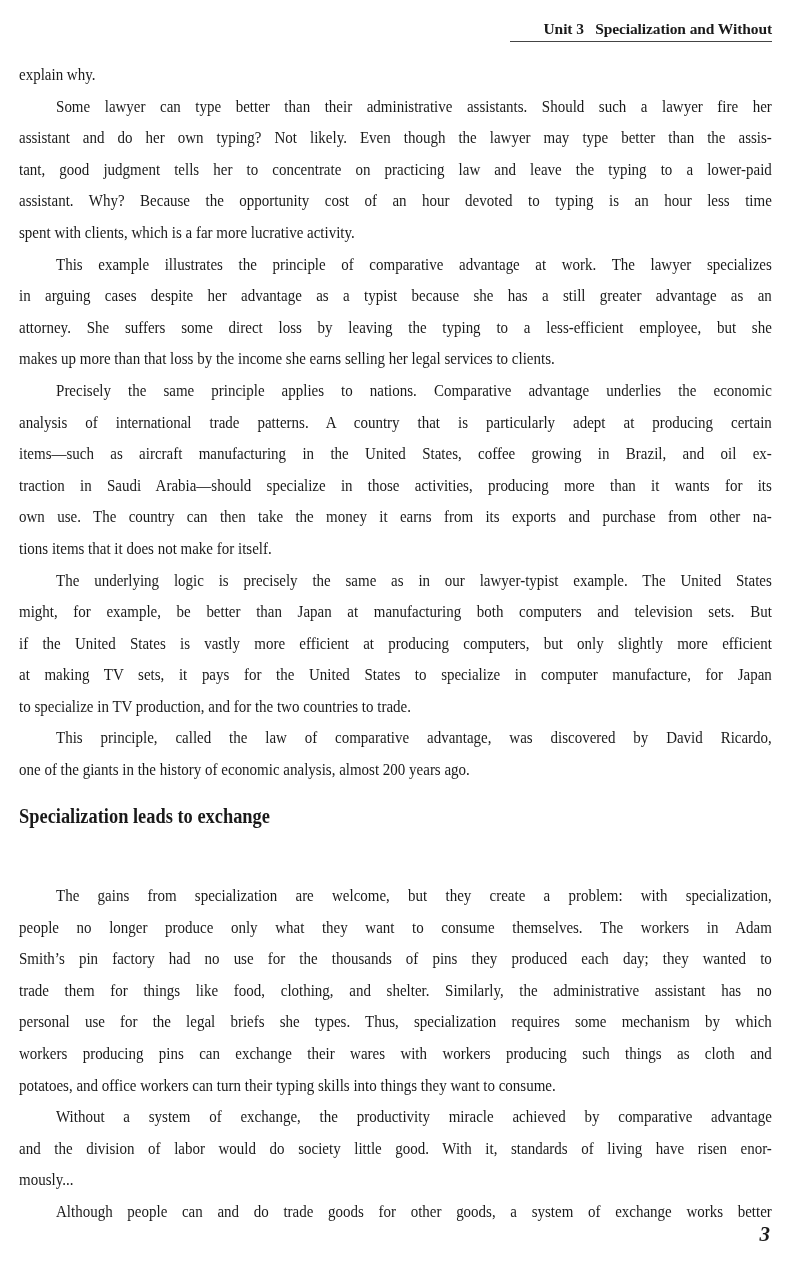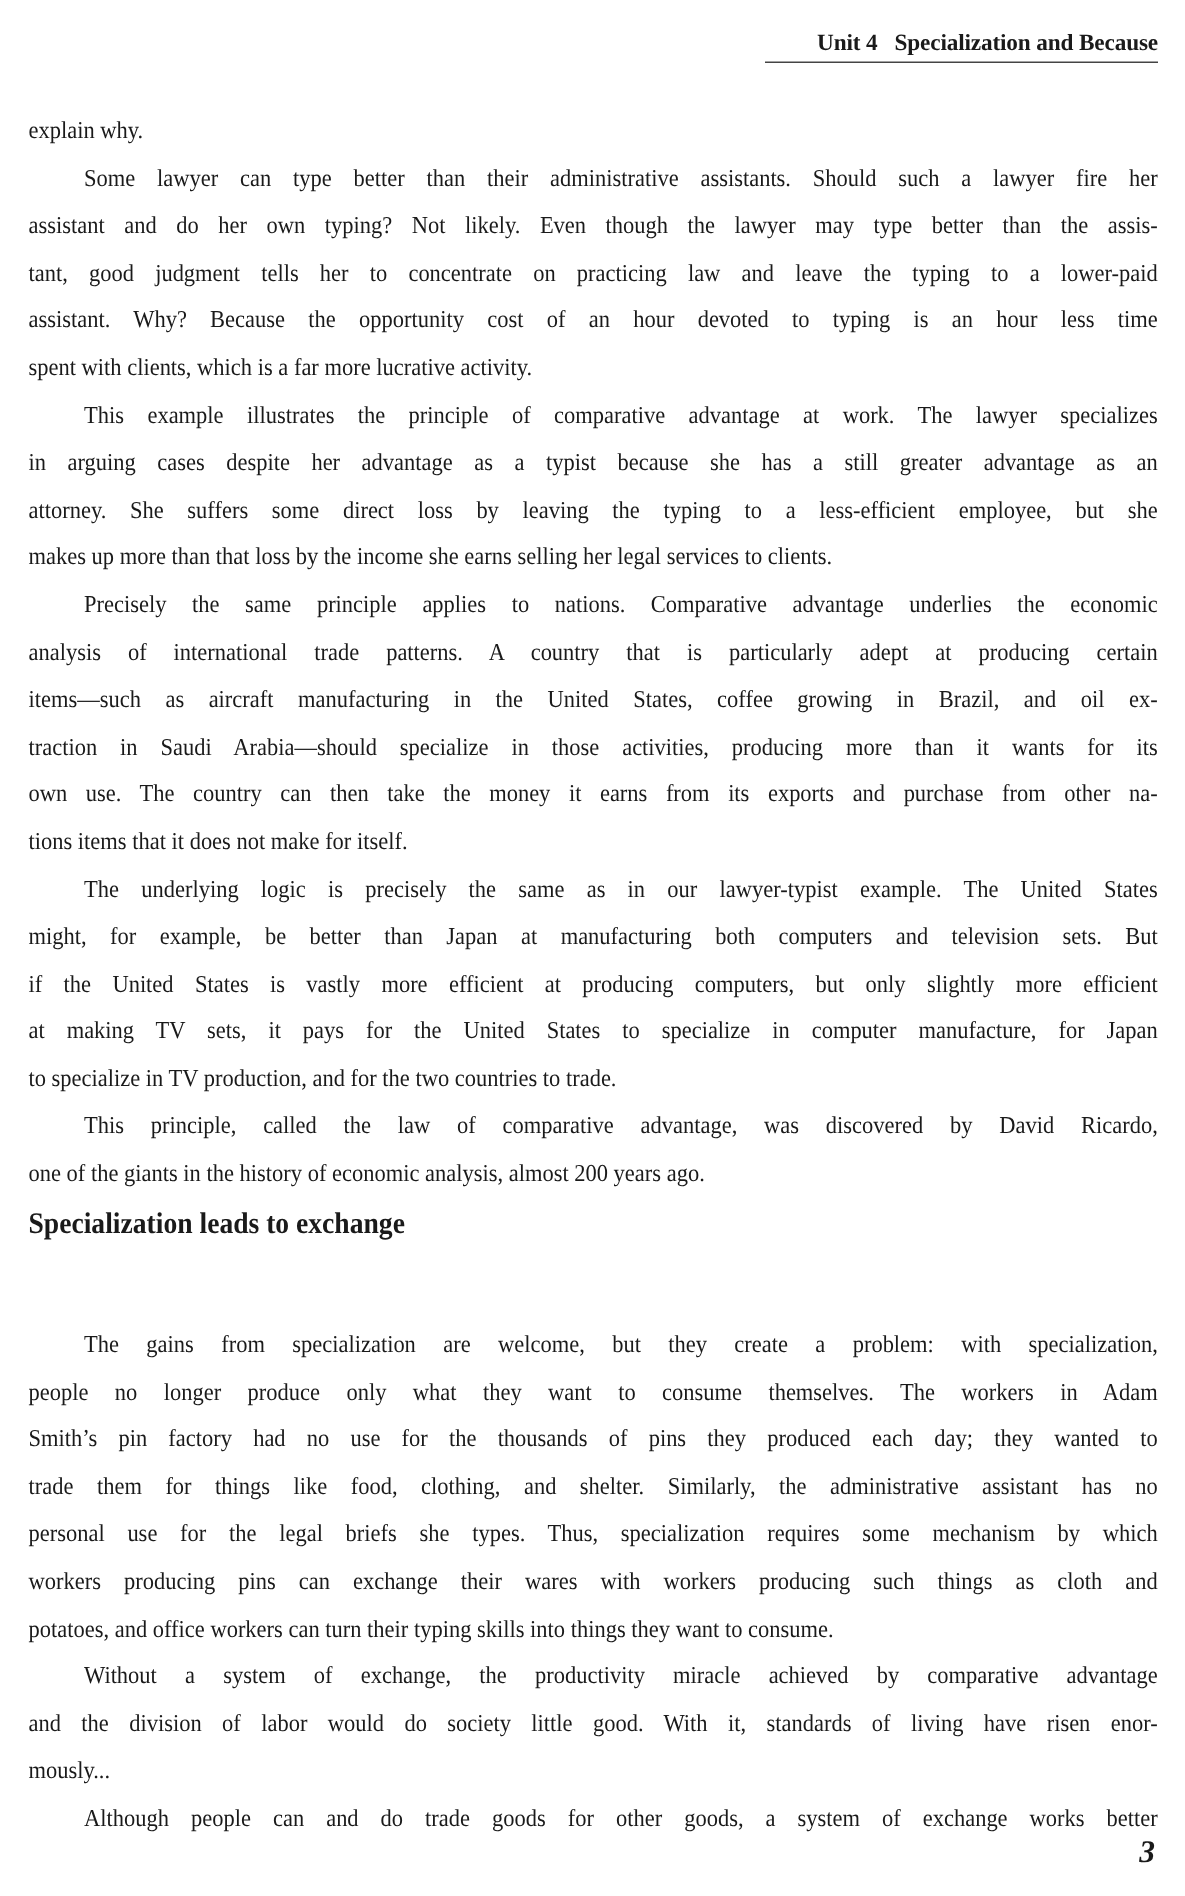--- a/index.html
+++ b/index.html
@@ -18,25 +18,25 @@
   .heading { font-weight: bold; font-size: 20px; line-height: 32px; height: 32px; display: block;
              transform: scaleX(0.92); transform-origin: left center; }
   .page-number { position: absolute; right: 20px; top: 1222px; font-weight: bold; font-style: italic;
                  font-size: 21px; }
   .justify-wrap { width: 813px; transform: scaleX(0.926); transform-origin: left top; }
 </style>
 </head>
 <body>
 
 <div class="running-header">
-  <div class="title"><span>Unit 4</span>   <span>Specialization and Because</span></div>
+  <div class="title"><span>Unit 3</span>   <span>Specialization and Without</span></div>
   <div class="rule"></div>
 </div>
 
-<div class="page" id="section1" style="top:72px;">
+<div class="page" id="section1" style="top:60px;">
     <div class="justify-wrap">
       <div>
         <div class="line last">explain why.</div>
       </div>
       <div>
         <div class="line indent">Some lawyer can type better than their administrative assistants. Should such a lawyer fire her</div>
         <div class="line">assistant and do her own typing? Not likely. Even though the lawyer may type better than the assis-</div>
         <div class="line">tant, good judgment tells her to concentrate on practicing law and leave the typing to a lower-paid</div>
         <div class="line">assistant. Why? Because the opportunity cost of an hour devoted to typing is an hour less time</div>
         <div class="line last">spent with clients, which is a far more lucrative activity.</div>

